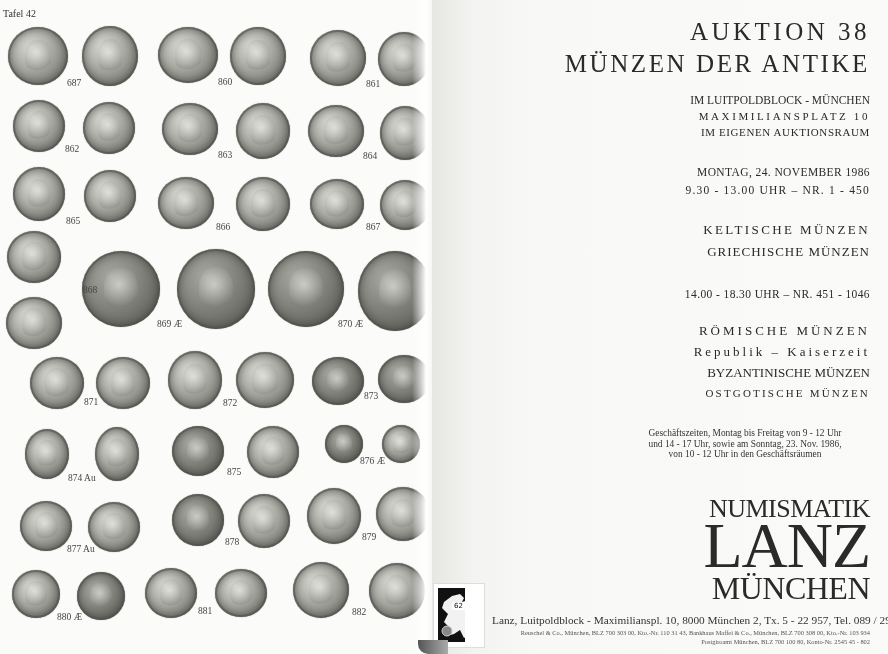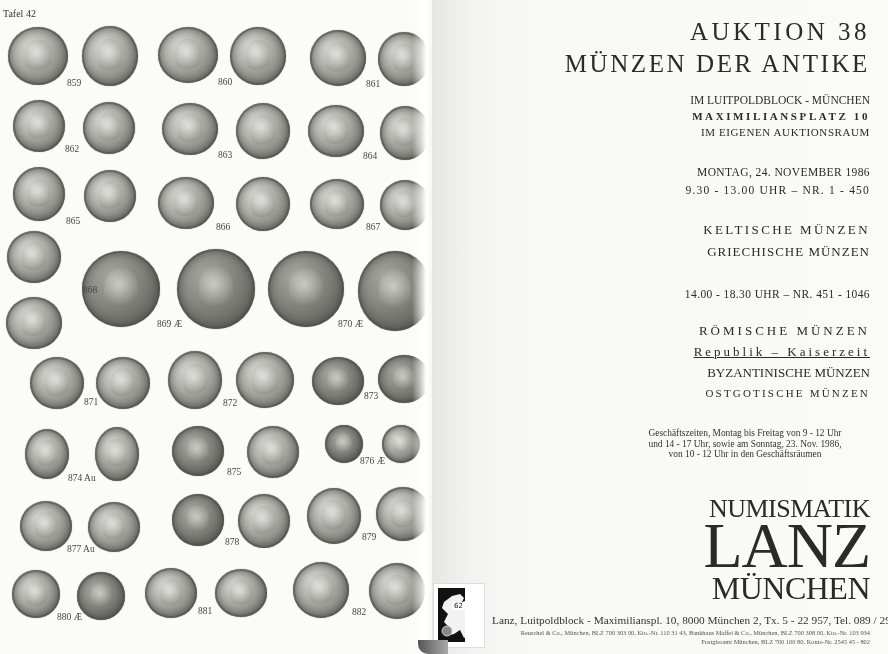--- a/index.html
+++ b/index.html
@@ -9,29 +9,29 @@
   .right-page{position:absolute;left:432px;top:0;width:456px;height:654px;background:linear-gradient(to right,#e6e6e3 0px,#f3f3f1 40px,#f8f8f7 100px,#fafaf9 100%);}
   .plate-title{position:absolute;left:3px;top:8px;font-size:10px;color:#333;}
   .coin{position:absolute;border-radius:50%;background:radial-gradient(circle at 38% 35%,#d8d8d4 0%,#b0b0aa 35%,#7d7d77 75%,#5e5e59 100%);box-shadow:inset 0 0 0 2px rgba(80,80,75,.55),inset 0 0 6px 3px rgba(60,60,55,.45),0 0 1px #666;}
   .coin.dark{background:radial-gradient(circle at 38% 35%,#a9a9a3 0%,#85857f 40%,#60605b 80%,#4b4b47 100%);}
   .coin::after{content:"";position:absolute;left:28%;top:22%;width:44%;height:56%;border-radius:45% 45% 40% 40%;background:radial-gradient(circle at 45% 40%,rgba(240,240,236,.55),rgba(120,120,115,.25) 70%,transparent 75%);}
   .lot{position:absolute;font-size:9.5px;color:#444;white-space:nowrap;}
   .rt{position:absolute;right:18px;text-align:right;white-space:nowrap;color:#2a2a2a;}
   .h1{top:18px;font-size:25px;letter-spacing:3.5px;}
   .h2{top:50px;font-size:25px;letter-spacing:2.6px;}
   .loc1{top:94px;font-size:11.5px;}
-  .loc2{top:110px;font-size:11px;letter-spacing:2.6px;font-weight:bold;}
+  .loc2{top:110px;font-size:11px;letter-spacing:2.6px;}
   .loc3{top:126px;font-size:11px;letter-spacing:0.6px;}
   .date{top:166px;font-size:11.5px;letter-spacing:0.4px;}
   .time1{top:184px;font-size:11.5px;letter-spacing:1.2px;}
   .cat1{top:222px;font-size:13px;letter-spacing:2.4px;}
   .cat2{top:244px;font-size:13px;letter-spacing:1px;}
   .time2{top:288px;font-size:11.5px;letter-spacing:0.4px;}
   .cat3{top:323px;font-size:13px;letter-spacing:3px;}
-  .cat4{top:344px;font-size:13px;letter-spacing:3px;text-decoration:underline;}
+  .cat4{top:344px;font-size:13px;letter-spacing:3px;}
   .cat5{top:365px;font-size:13px;}
   .cat6{top:387px;font-size:11px;letter-spacing:2.2px;}
   .notice{position:absolute;right:18px;top:428px;width:250px;text-align:center;font-size:9.4px;line-height:10.5px;color:#333;}
   .brand1{top:494px;font-size:26px;letter-spacing:-0.5px;font-weight:normal;}
   .brand2{top:516px;font-size:64px;line-height:60px;letter-spacing:-1px;}
   .brand3{top:570px;font-size:32px;letter-spacing:-0.5px;}
   .logo{position:absolute;left:433px;top:583px;width:50px;height:63px;background:#fff;border:1px solid #ddd;}
   .logo-inner{position:absolute;left:4px;top:4px;width:27px;height:54px;background:#111;overflow:hidden;}
   .logo-num{position:absolute;left:14px;top:14px;font-family:"DejaVu Sans",sans-serif;font-size:7px;color:#111;background:#fff;padding:0 2px;border-radius:2px;}
   .addr{position:absolute;left:492px;top:614px;font-size:11.3px;white-space:nowrap;color:#333;}
@@ -88,21 +88,21 @@
       <div class="coin" title="879" style="left: 307px; top: 488px; width: 54px; height: 56px;"></div>
       <div class="coin" title="879" style="left: 376px; top: 487px; width: 54px; height: 54px;"></div>
       <div class="coin" title="880 Æ" style="left: 12px; top: 570px; width: 48px; height: 48px;"></div>
       <div class="coin dark" title="880 Æ" style="left: 77px; top: 572px; width: 48px; height: 48px;"></div>
       <div class="coin" title="881" style="left: 145px; top: 568px; width: 52px; height: 50px;"></div>
       <div class="coin" title="881" style="left: 215px; top: 569px; width: 52px; height: 48px;"></div>
       <div class="coin" title="882" style="left: 293px; top: 562px; width: 56px; height: 56px;"></div>
       <div class="coin" title="882" style="left: 369px; top: 563px; width: 56px; height: 56px;"></div>
     </div>
   <div id="labels">
-      <span class="lot" style="left: 67px; top: 78px;">859</span>
+      <span class="lot" style="left: 67px; top: 78px;">687</span>
       <span class="lot" style="left: 218px; top: 77px;">860</span>
       <span class="lot" style="left: 366px; top: 79px;">861</span>
       <span class="lot" style="left: 65px; top: 144px;">862</span>
       <span class="lot" style="left: 218px; top: 150px;">863</span>
       <span class="lot" style="left: 363px; top: 151px;">864</span>
       <span class="lot" style="left: 66px; top: 216px;">865</span>
       <span class="lot" style="left: 216px; top: 222px;">866</span>
       <span class="lot" style="left: 366px; top: 222px;">867</span>
       <span class="lot" style="left: 47px; top: 285px; padding-left: 36px;">868</span>
       <span class="lot" style="left: 157px; top: 319px;">869 Æ</span>

